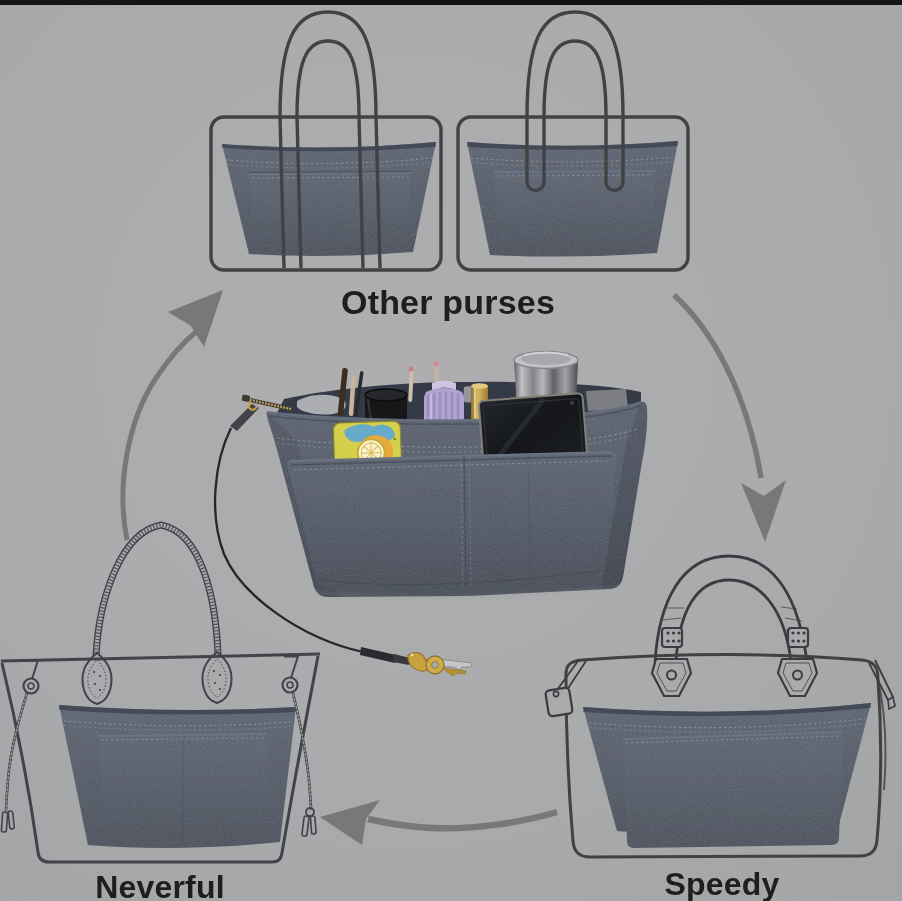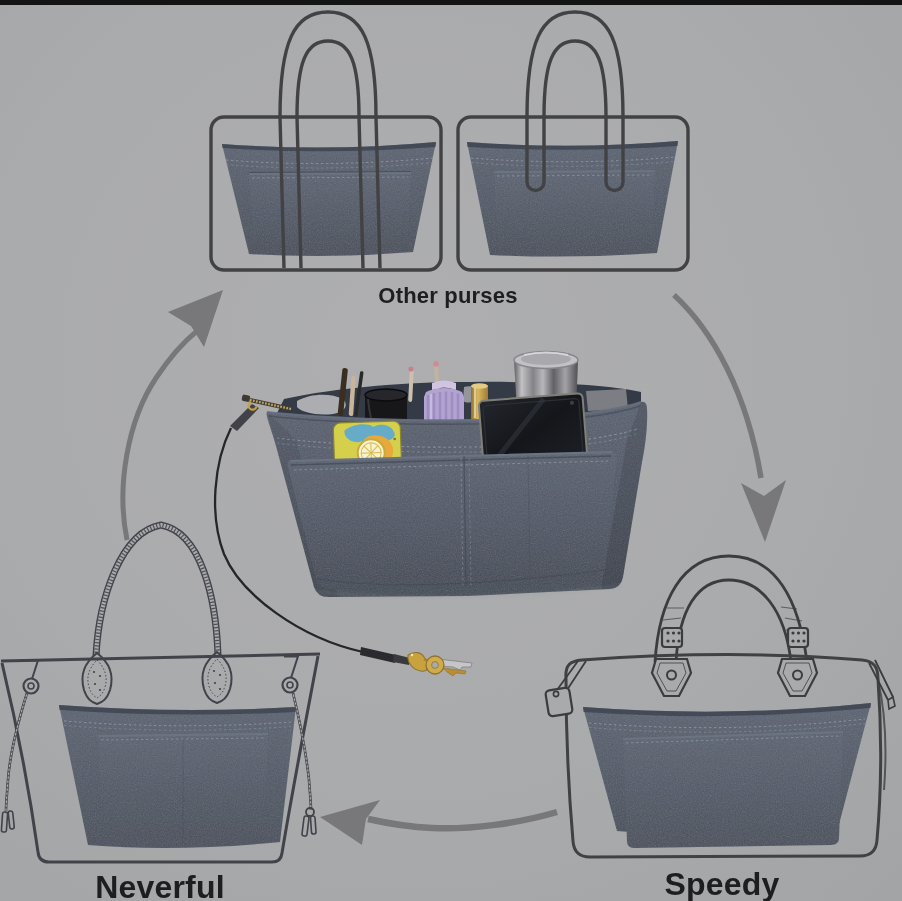--- a/index.html
+++ b/index.html
@@ -3,21 +3,21 @@
 <meta charset="utf-8">
 <style>
   html,body{margin:0;padding:0;}
   body{width:902px;height:901px;overflow:hidden;font-family:"Liberation Sans",sans-serif;}
   .stage{position:relative;width:902px;height:901px;overflow:hidden;
     background:radial-gradient(circle at 45% 40%, #aeaeb0 0%, #aaabad 55%, #a3a4a6 100%);}
   .topbar{position:absolute;left:0;top:0;width:902px;height:5px;background:#141414;}
   .figure-svg{position:absolute;left:0;top:0;}
   .label{position:absolute;color:#1e1e1f;font-weight:700;white-space:nowrap;
     transform:translateX(-50%);letter-spacing:.2px;}
-  .label-other{left:448px;top:283px;font-size:22px;}
+  .label-other{left:448px;top:283px;font-size:34px;}
   .label-neverful{left:160px;top:869px;font-size:32px;}
   .label-speedy{left:722px;top:866px;font-size:32px;}
 </style>
 </head>
 <body>
 
 <div class="stage">
   <div class="topbar"></div>
 
   <svg class="figure-svg" width="902" height="901" viewBox="0 0 902 901">

